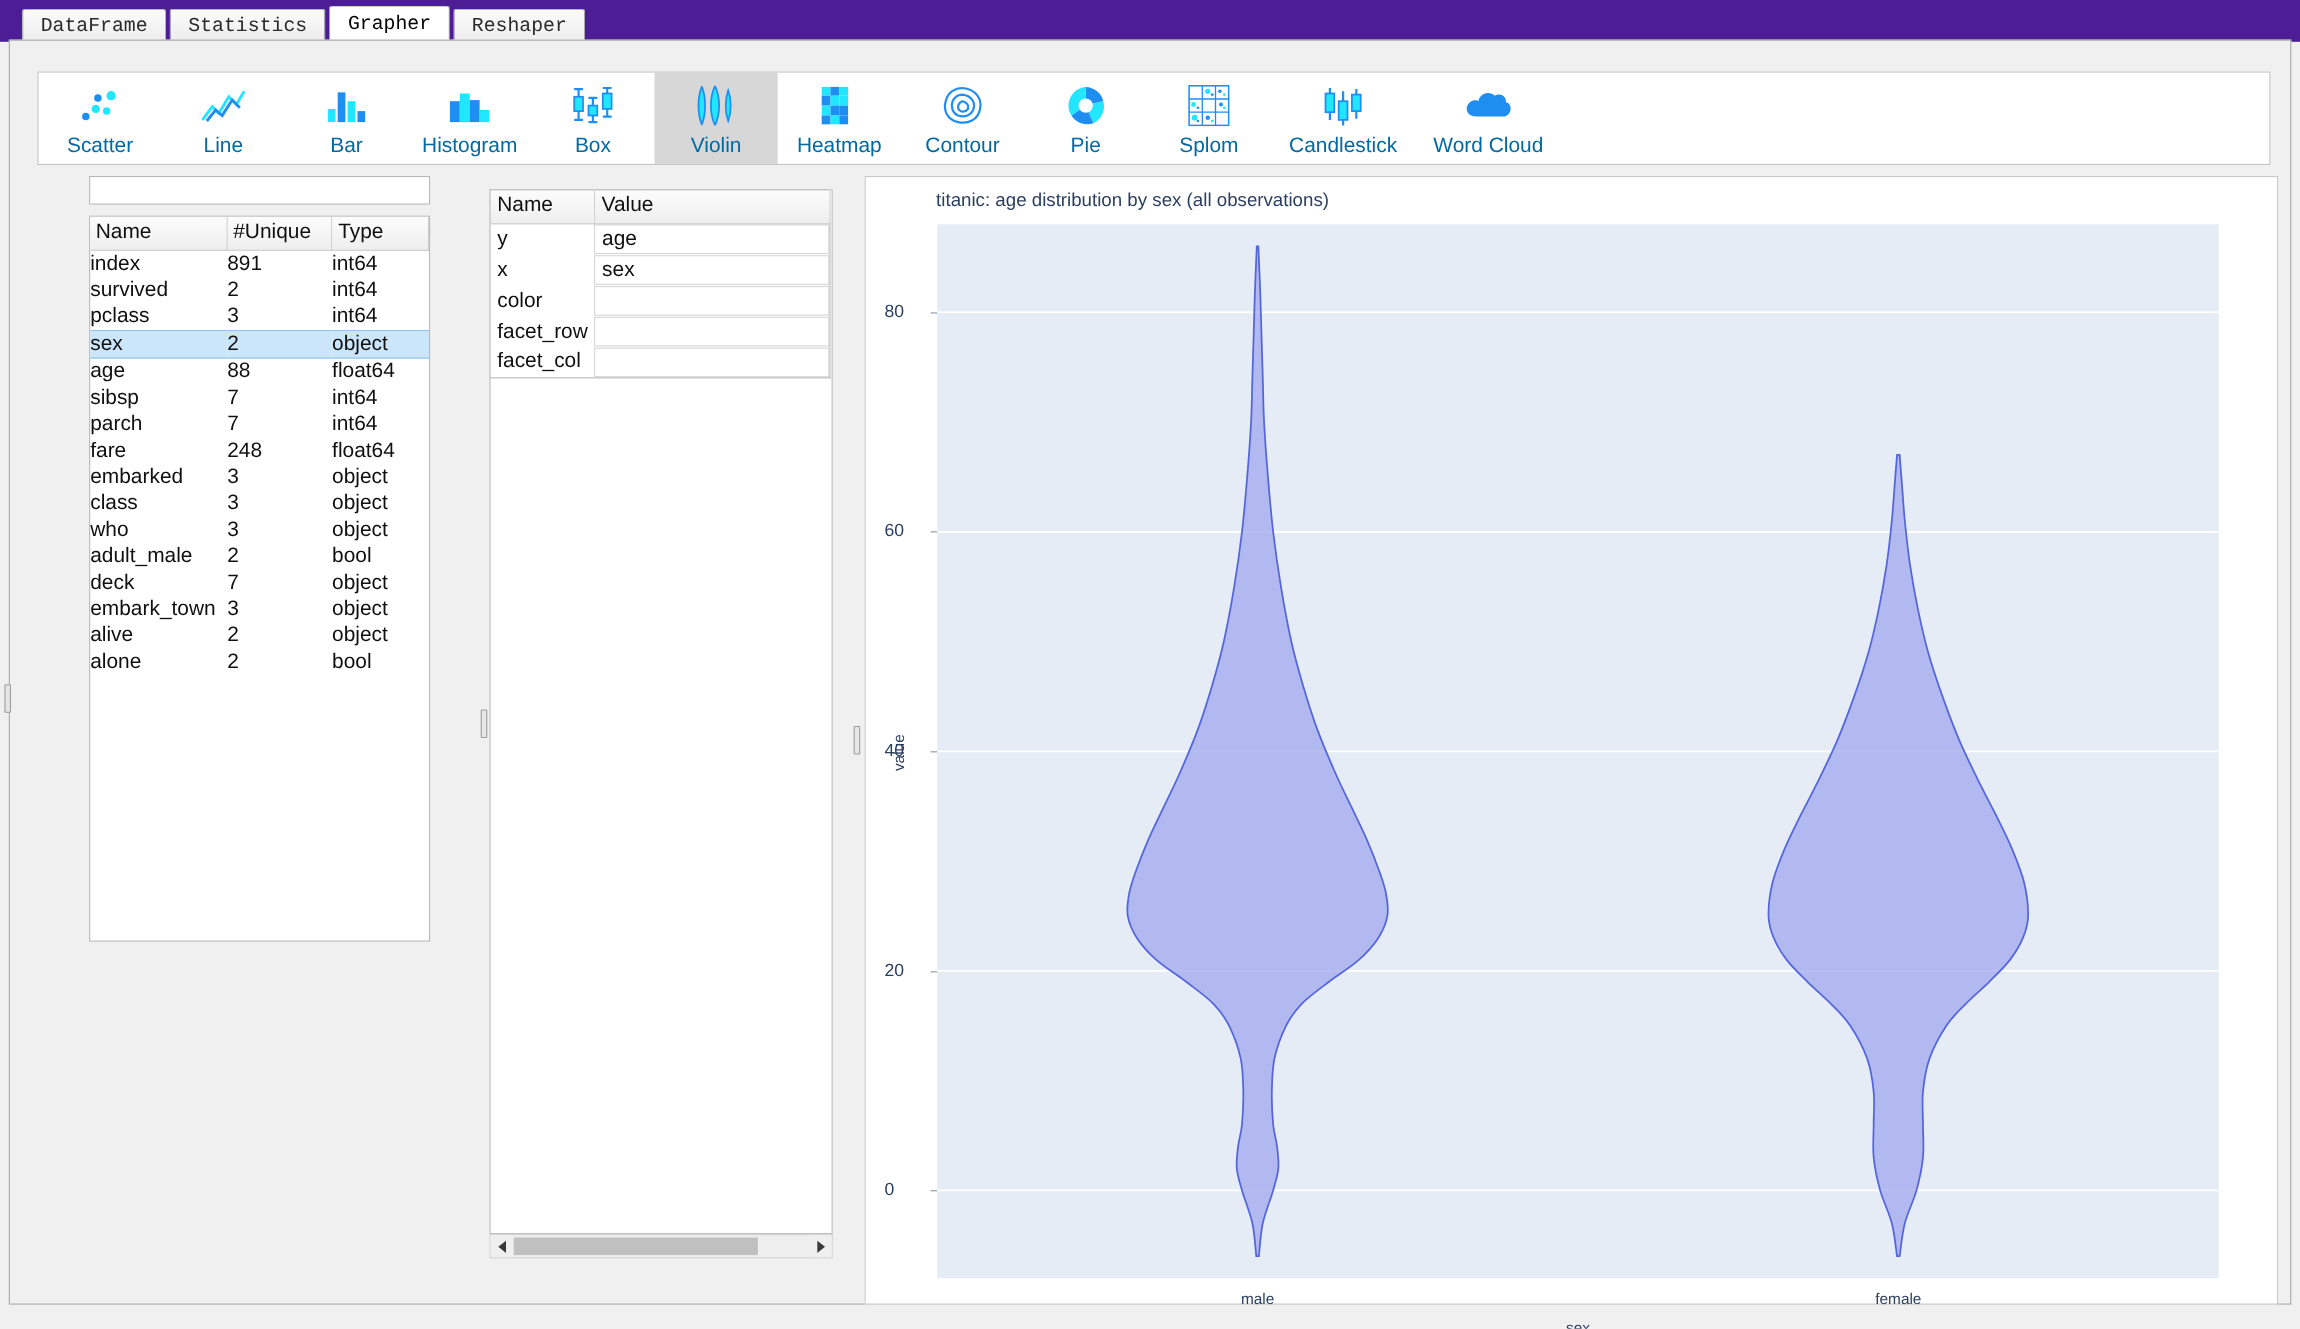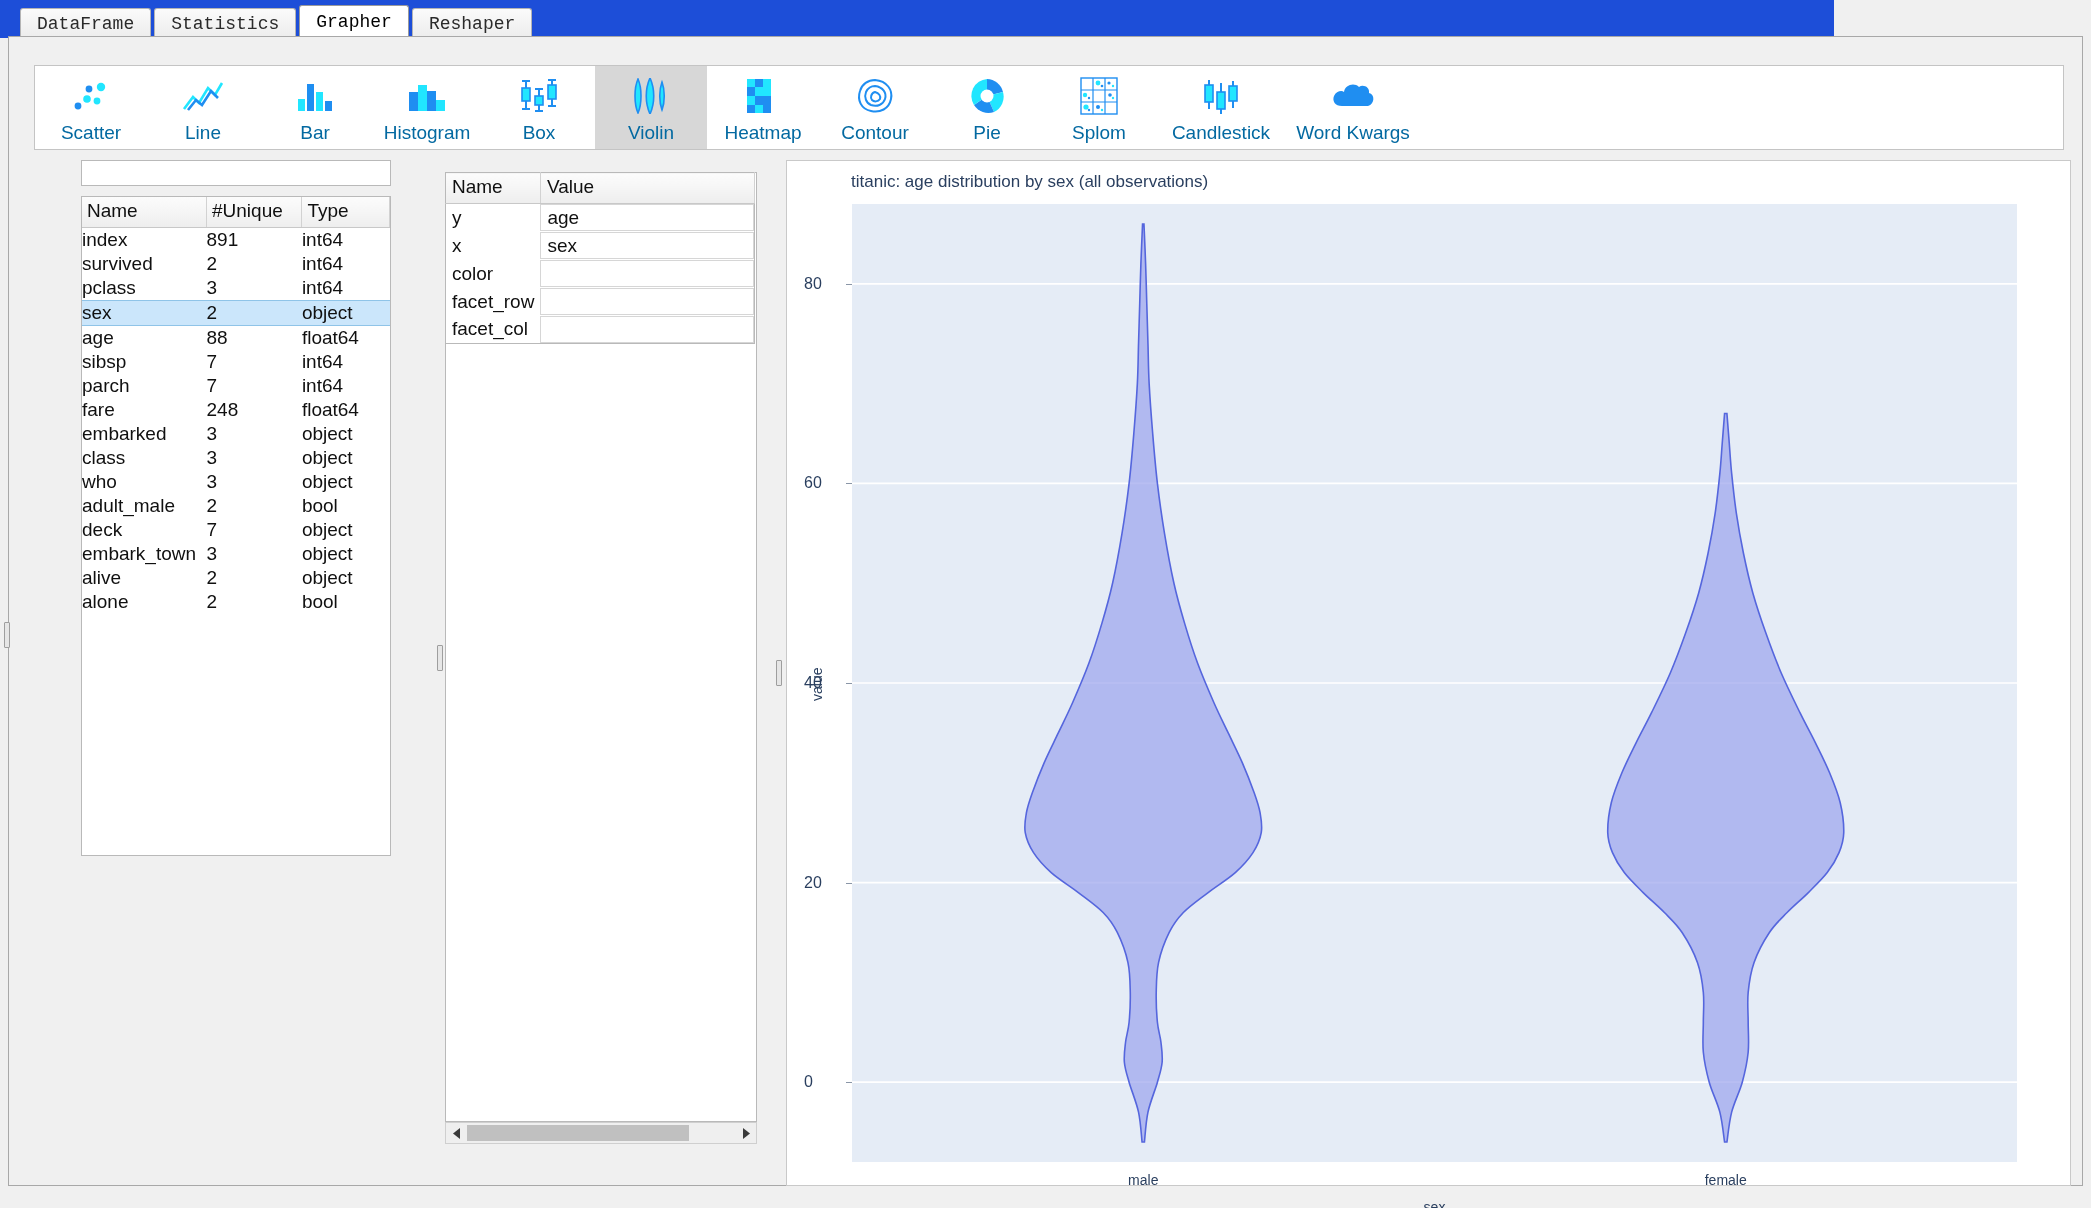--- a/index.html
+++ b/index.html
@@ -12,22 +12,22 @@
   }
   .app {
     position: relative;
     width: 2091px; height: 1208px;
     background: #f0f0f0;
   }
 
   
   .tabbar {
     position: absolute; left: 0; top: 0;
-    width: 1834px; height: 38px;
-    background: #1d4ed8;
+    width: 2091px; height: 38px;
+    background: #4c1d95;
     display: flex; align-items: flex-end;
     padding-left: 20px;
   }
   .tab {
     font-family: "Liberation Mono", monospace;
     font-size: 18px;
     color: #2a2a2a;
     height: 30px;
     padding: 0 16px;
     display: flex; align-items: center; justify-content: center;
@@ -467,21 +467,21 @@
       </span>
       <span class="ctlabel">Candlestick</span>
     </div>
 
     <div class="cticon wide">
       <span class="glyph">
         <svg width="46" height="32" viewBox="0 0 46 32">
           <path d="M12 26 C5 26 2 21 4 16 C6 11 12 10 14 12 C15 5 24 2 29 7 C33 4 40 7 39 13 C45 14 45 24 38 26 Z" fill="#1f8ef1"></path>
         </svg>
       </span>
-      <span class="ctlabel">Word Kwargs</span>
+      <span class="ctlabel">Word Cloud</span>
     </div>
 
   </div>
 
   <div class="splitgrip" style="left:4px;  top:622px;"></div>
   <div class="splitgrip" style="left:437px; top:645px;"></div>
   <div class="splitgrip" style="left:776px; top:660px;"></div>
 
   <div class="leftpanel">
     <input class="searchbox" type="text" value="" style="">

